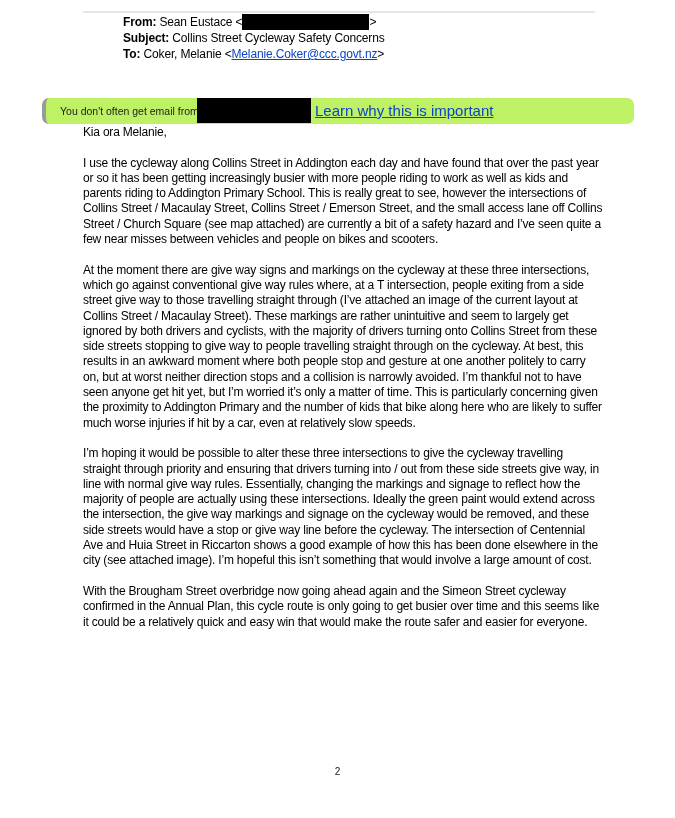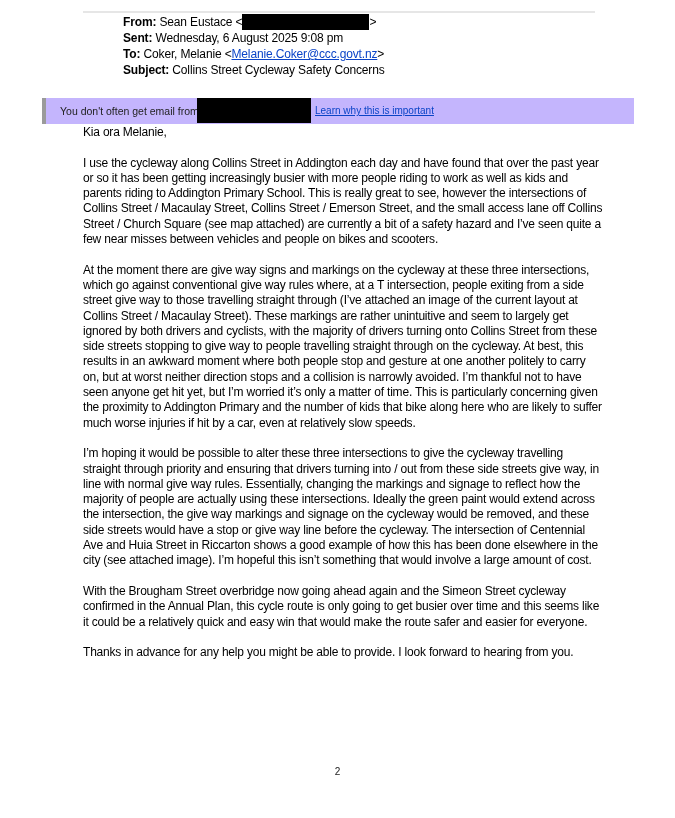--- a/index.html
+++ b/index.html
@@ -52,46 +52,47 @@
       color: #1a0dab;
       color: #0b44c7;
       text-decoration: underline;
     }
     .banner {
       position: absolute;
       left: 42px;
       top: 98px;
       width: 592px;
       height: 26px;
-      background: #c4b5fd;
+      background: #bef264;
       border-left: 4px solid #9a9a9a;
       box-sizing: border-box;
       font-size: 10.5px;
       line-height: 26px;
       color: #222222;
       white-space: nowrap;
+      border-radius: 7px;
     }
     .banner-inner {
       position: absolute;
       left: 14px;
       top: 0;
     }
     .redact-banner {
       position: absolute;
       left: 151px;
       top: 0;
       width: 114px;
       height: 25px;
       background: #000000;
     }
     .banner-link {
       position: absolute;
       left: 269px;
       top: 0;
-      font-size: 10px;
+      font-size: 15px;
       color: #0b44c7;
       text-decoration: underline;
     }
     .body-block {
       position: absolute;
       left: 83px;
       top: 125px;
       width: 520px;
       font-size: 12px;
       line-height: 15.3px;
@@ -114,41 +115,36 @@
 <body>
 
 <div class="top-rule"></div>
 
 <div class="header-block">
   <div class="header-line">
     <b>From:</b>
     <span>Sean Eustace &lt;</span><span class="redact redact-from"></span><span>&gt;</span>
   </div>
   <div class="header-line">
-    <b>Sent:</b>
-    <span>Wednesday, 6 August 2025 9:08 pm</span>
+    <b>Subject:</b>
+    <span>Collins Street Cycleway Safety Concerns</span>
   </div>
   <div class="header-line">
     <b>To:</b>
     <span>Coker, Melanie &lt;</span><a class="link">Melanie.Coker@ccc.govt.nz</a><span>&gt;</span>
-  </div>
-  <div class="header-line">
-    <b>Subject:</b>
-    <span>Collins Street Cycleway Safety Concerns</span>
   </div>
 </div>
 
 <div class="banner">
   <span class="banner-inner">You don't often get email from</span>
   <span class="redact-banner"></span>
   <a class="banner-link">Learn why this is important</a>
 </div>
 
 <div class="body-block">
   <p>Kia ora Melanie,</p>
   <p>I use the cycleway along Collins Street in Addington each day and have found that over the past year or so it has been getting increasingly busier with more people riding to work as well as kids and parents riding to Addington Primary School. This is really great to see, however the intersections of Collins Street / Macaulay Street, Collins Street / Emerson Street, and the small access lane off Collins Street / Church Square (see map attached) are currently a bit of a safety hazard and I’ve seen quite a few near misses between vehicles and people on bikes and scooters.</p>
   <p>At the moment there are give way signs and markings on the cycleway at these three intersections, which go against conventional give way rules where, at a T intersection, people exiting from a side street give way to those travelling straight through (I’ve attached an image of the current layout at Collins Street / Macaulay Street). These markings are rather unintuitive and seem to largely get ignored by both drivers and cyclists, with the majority of drivers turning onto Collins Street from these side streets stopping to give way to people travelling straight through on the cycleway. At best, this results in an awkward moment where both people stop and gesture at one another politely to carry on, but at worst neither direction stops and a collision is narrowly avoided. I’m thankful not to have seen anyone get hit yet, but I’m worried it’s only a matter of time. This is particularly concerning given the proximity to Addington Primary and the number of kids that bike along here who are likely to suffer much worse injuries if hit by a car, even at relatively slow speeds.</p>
   <p>I’m hoping it would be possible to alter these three intersections to give the cycleway travelling straight through priority and ensuring that drivers turning into / out from these side streets give way, in line with normal give way rules. Essentially, changing the markings and signage to reflect how the majority of people are actually using these intersections. Ideally the green paint would extend across the intersection, the give way markings and signage on the cycleway would be removed, and these side streets would have a stop or give way line before the cycleway. The intersection of Centennial Ave and Huia Street in Riccarton shows a good example of how this has been done elsewhere in the city (see attached image). I’m hopeful this isn’t something that would involve a large amount of cost.</p>
   <p>With the Brougham Street overbridge now going ahead again and the Simeon Street cycleway confirmed in the Annual Plan, this cycle route is only going to get busier over time and this seems like it could be a relatively quick and easy win that would make the route safer and easier for everyone.</p>
-  <p>Thanks in advance for any help you might be able to provide. I look forward to hearing from you.</p>
 </div>
 
 <div class="page-number">2</div>
 
 </body></html>

